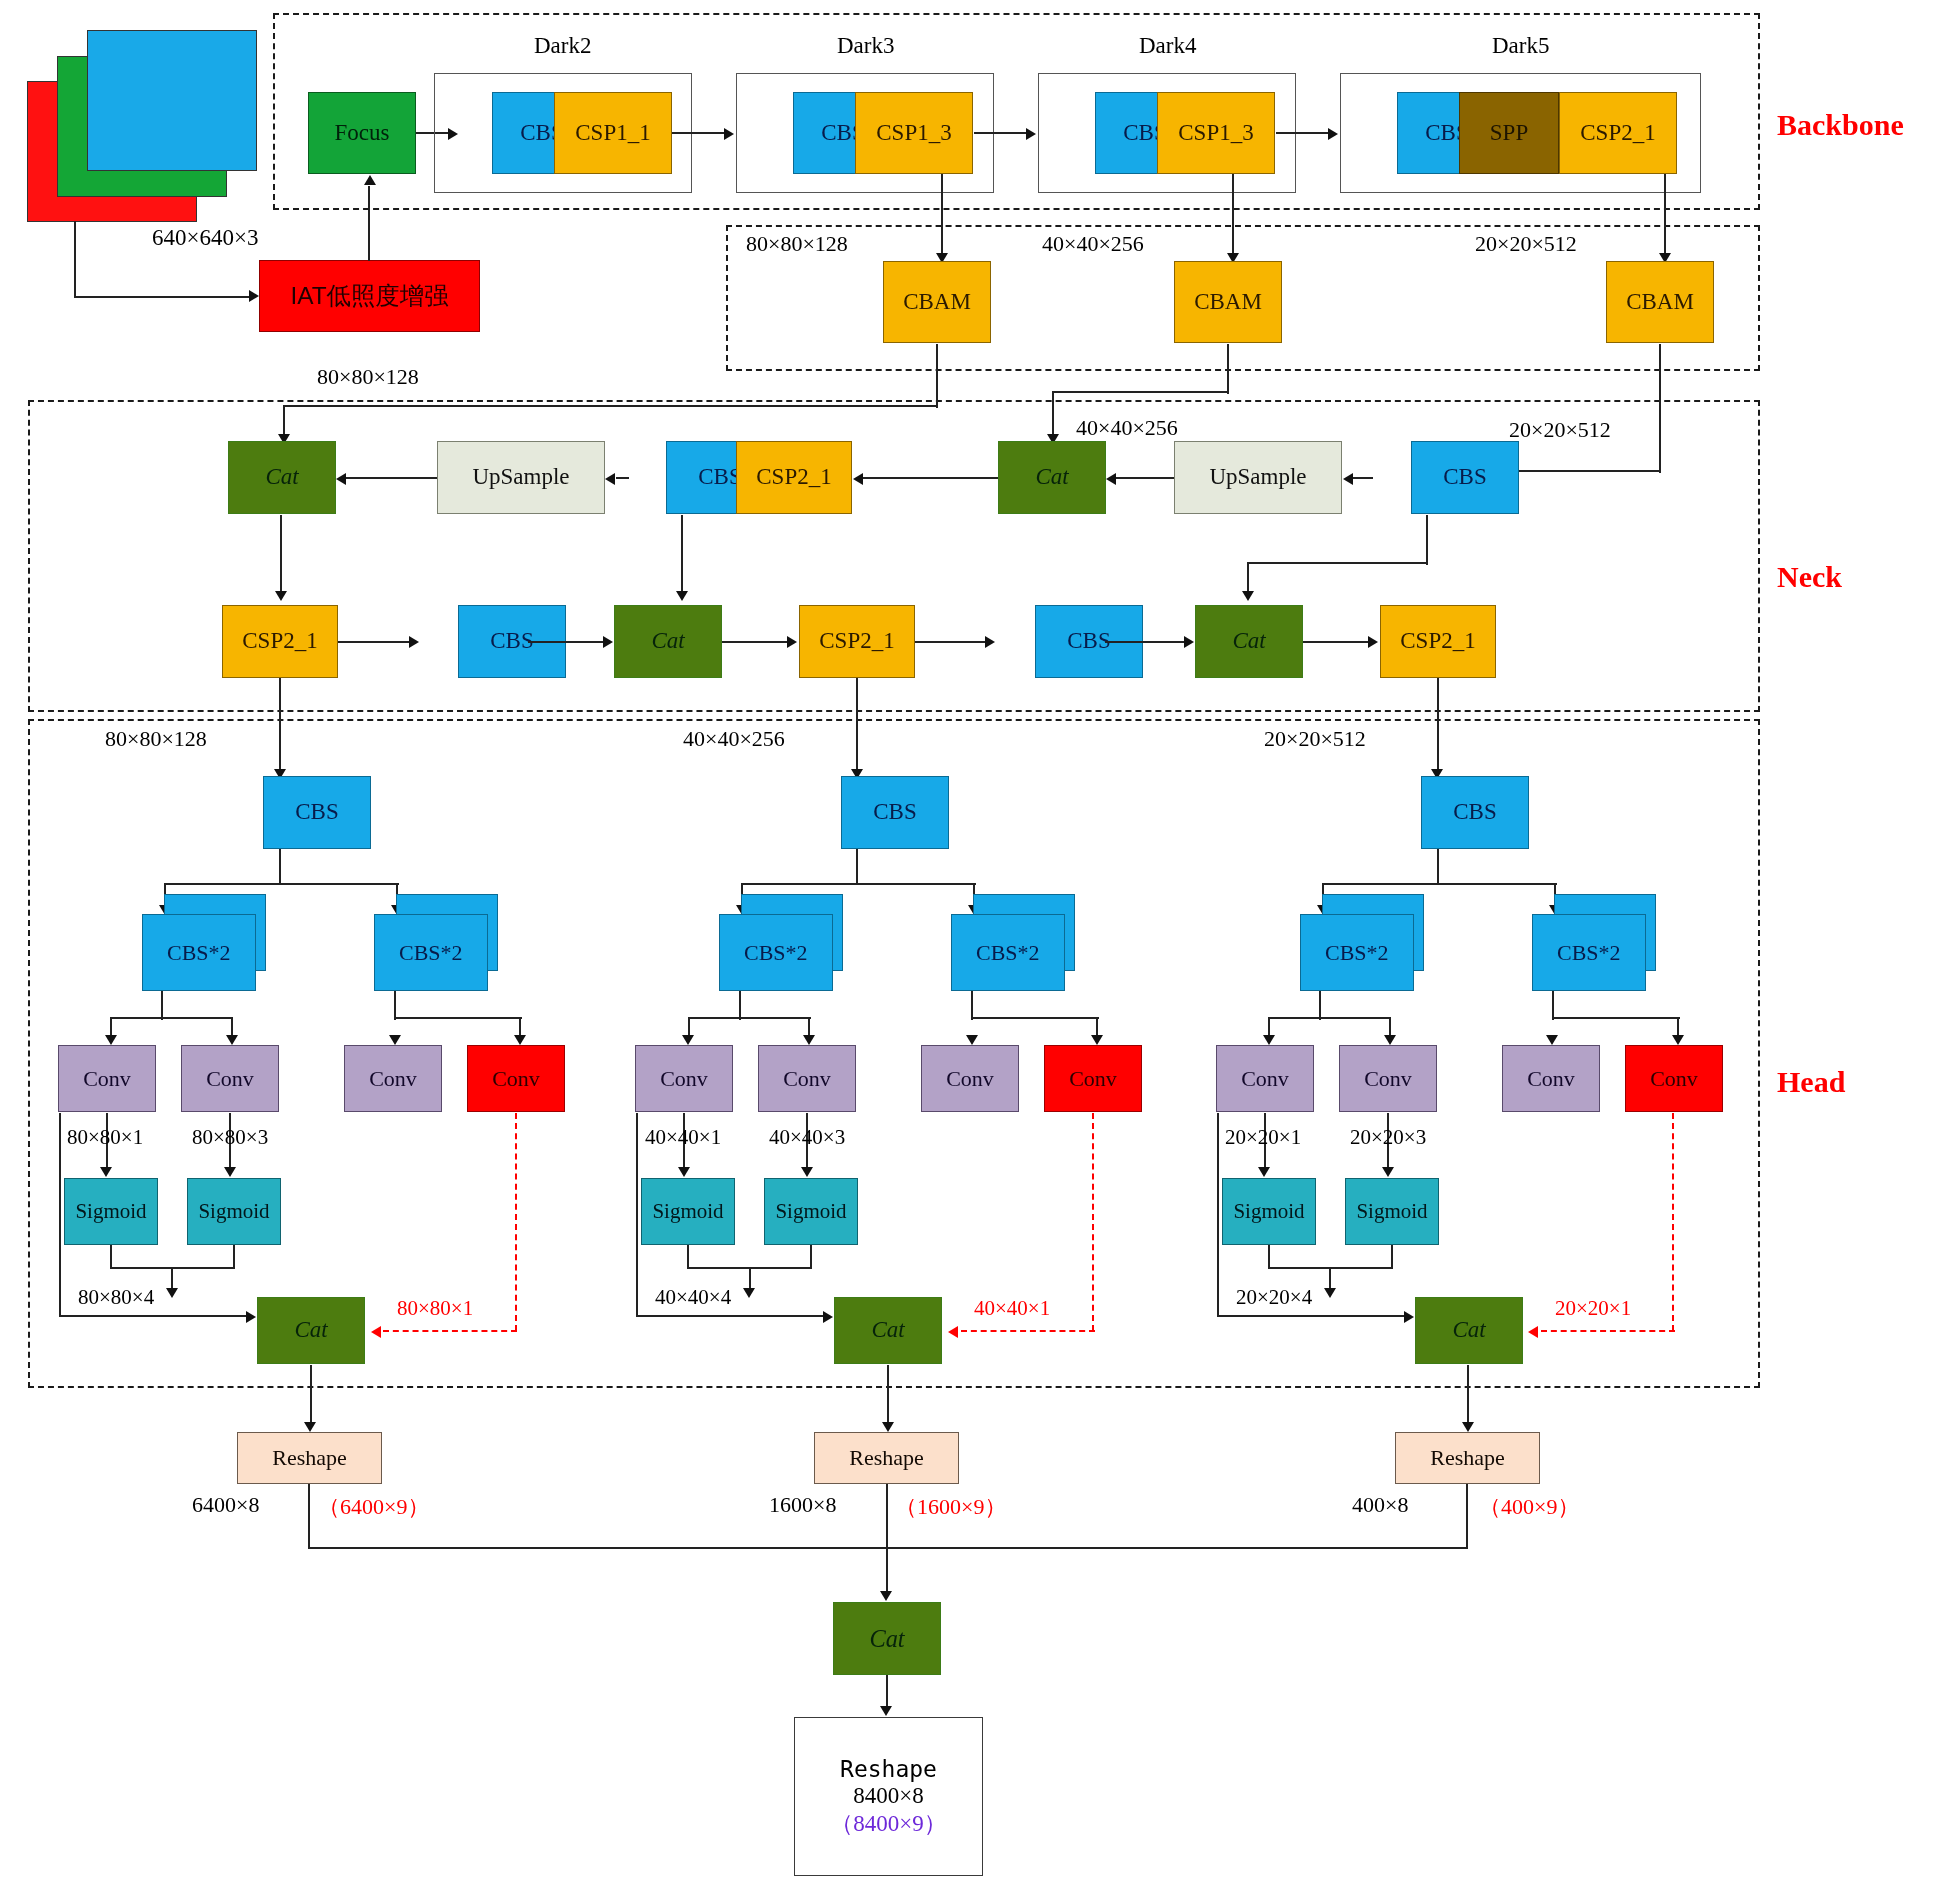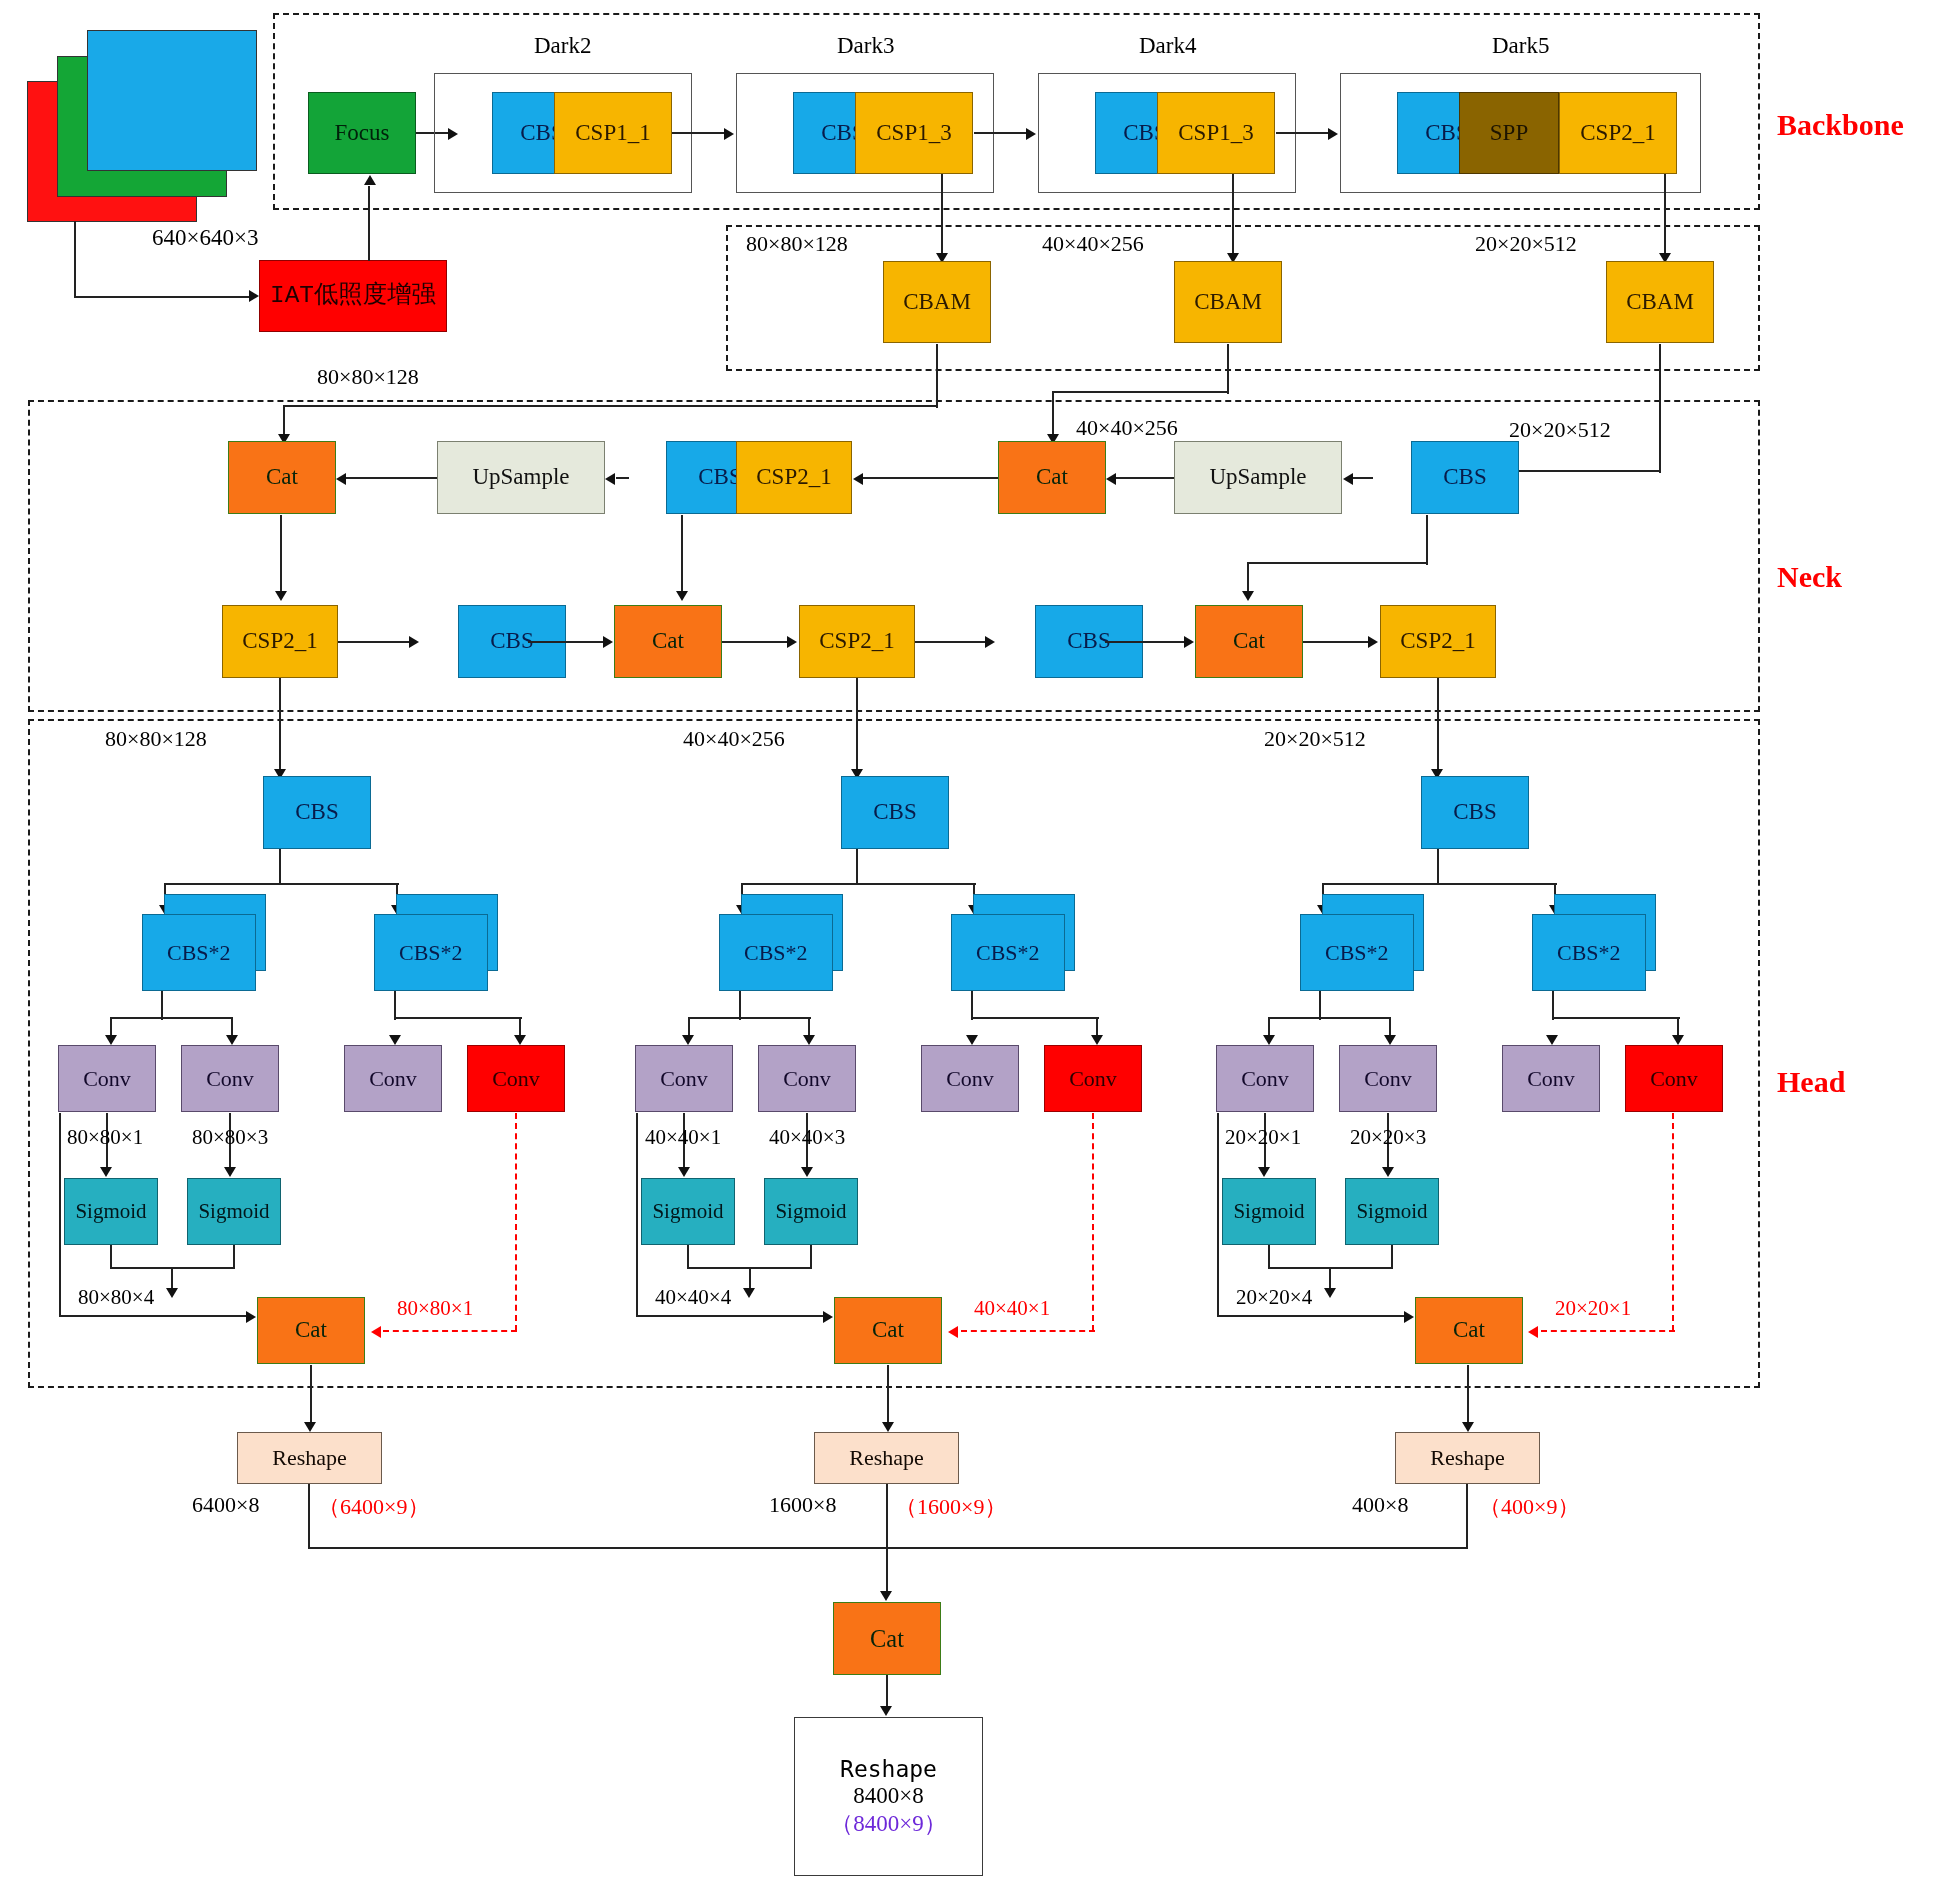--- a/index.html
+++ b/index.html
@@ -18,21 +18,21 @@
   .ar-down{border-left:6.4px solid transparent;border-right:6.4px solid transparent;border-top:10.5px solid #111;}
   .ar-up{border-left:6.4px solid transparent;border-right:6.4px solid transparent;border-bottom:10.5px solid #111;}
   .ar-right{border-top:6.4px solid transparent;border-bottom:6.4px solid transparent;border-left:10.5px solid #111;}
   .ar-left{border-top:6.4px solid transparent;border-bottom:6.4px solid transparent;border-right:10.5px solid #111;}
   .ar-left-red{border-top:6.4px solid transparent;border-bottom:6.4px solid transparent;border-right:10.5px solid #ff0000;}
   .c-cbs{background:#17a9e8;border-color:#0b6a93;color:#081b4a;margin-left:38px;}
   .c-csp{background:#f7b500;border-color:#8a6400;color:#2b1a00;}
   .c-focus{background:#13a438;border-color:#0a5c1f;color:#00210a;}
   .c-spp{background:#8a6400;border-color:#4d3700;color:#1d1400;}
   .c-cbam{background:#f7b500;border-color:#8a6400;color:#2b1a00;}
-  .c-cat{background:#f97316;border-color:#3d7c17;color:#06230a;}
+  .c-cat{background:#4d7c0f;border-color:#3d7c17;color:#06230a;font-style:italic;}
   .c-up{background:#e5e9dc;border-color:#7b8070;color:#111;}
   .c-conv{background:#b3a2c7;border-color:#594a6b;color:#12082a;}
   .c-convred{background:#ff0000;border-color:#9a0000;color:#2a0000;}
   .c-sig{background:#26afc0;border-color:#10636f;color:#02161a;}
   .c-reshape{background:#fce0cb;border-color:#6b5a4c;color:#130a04;}
   .c-red{background:#ff0000;border-color:#8f0000;color:#200000;}
   .c-out{background:#ffffff;border-color:#3a3a3a;color:#000;}
   .stackwrap{position:absolute;}
   .imgpane{position:absolute;border:1.2px solid #333;}
 </style>
@@ -43,21 +43,21 @@
 
   <div class="imgpane" style="left:27px;top:81px;width:168px;height:139px;background:#ff1111;"></div>
   <div class="imgpane" style="left:57px;top:56px;width:168px;height:139px;background:#14a636;"></div>
   <div class="imgpane" style="left:87px;top:30px;width:168px;height:139px;background:#19a9e8;"></div>
   <div class="lbl" style="left:152px;top:225px;font-size:23px;text-align:center;">640×640×3</div>
 
   <div class="ln" style="left:74px;top:221px;width:2.3px;height:77px;"></div>
   <div class="ln" style="left:74px;top:296px;width:175px;height:2.3px;"></div>
   <div class="arrow ar-right" style="left:249px;top:290px;"></div>
 
-  <div class="box c-red" style="left:259px;top:260px;width:188px;height:72px;font-size:24.4px;font-family:Liberation Mono, monospace;">
+  <div class="box c-red" style="left:259px;top:260px;width:221px;height:72px;font-size:24.4px;font-family:Liberation Sans, sans-serif;">
     <span>IAT低照度增强</span>
   </div>
 
   <div class="ln" style="left:368px;top:186px;width:2.3px;height:75px;"></div>
   <div class="arrow ar-up" style="left:364px;top:175px;"></div>
 
   <div class="dash" style="left:273px;top:12.8px;width:1487px;height:197px;"></div>
   <div class="sect" style="left:1777px;top:108px;">Backbone</div>
 
   <div class="box c-focus" style="left:308px;top:92px;width:108px;height:82px;font-size:23px;">

